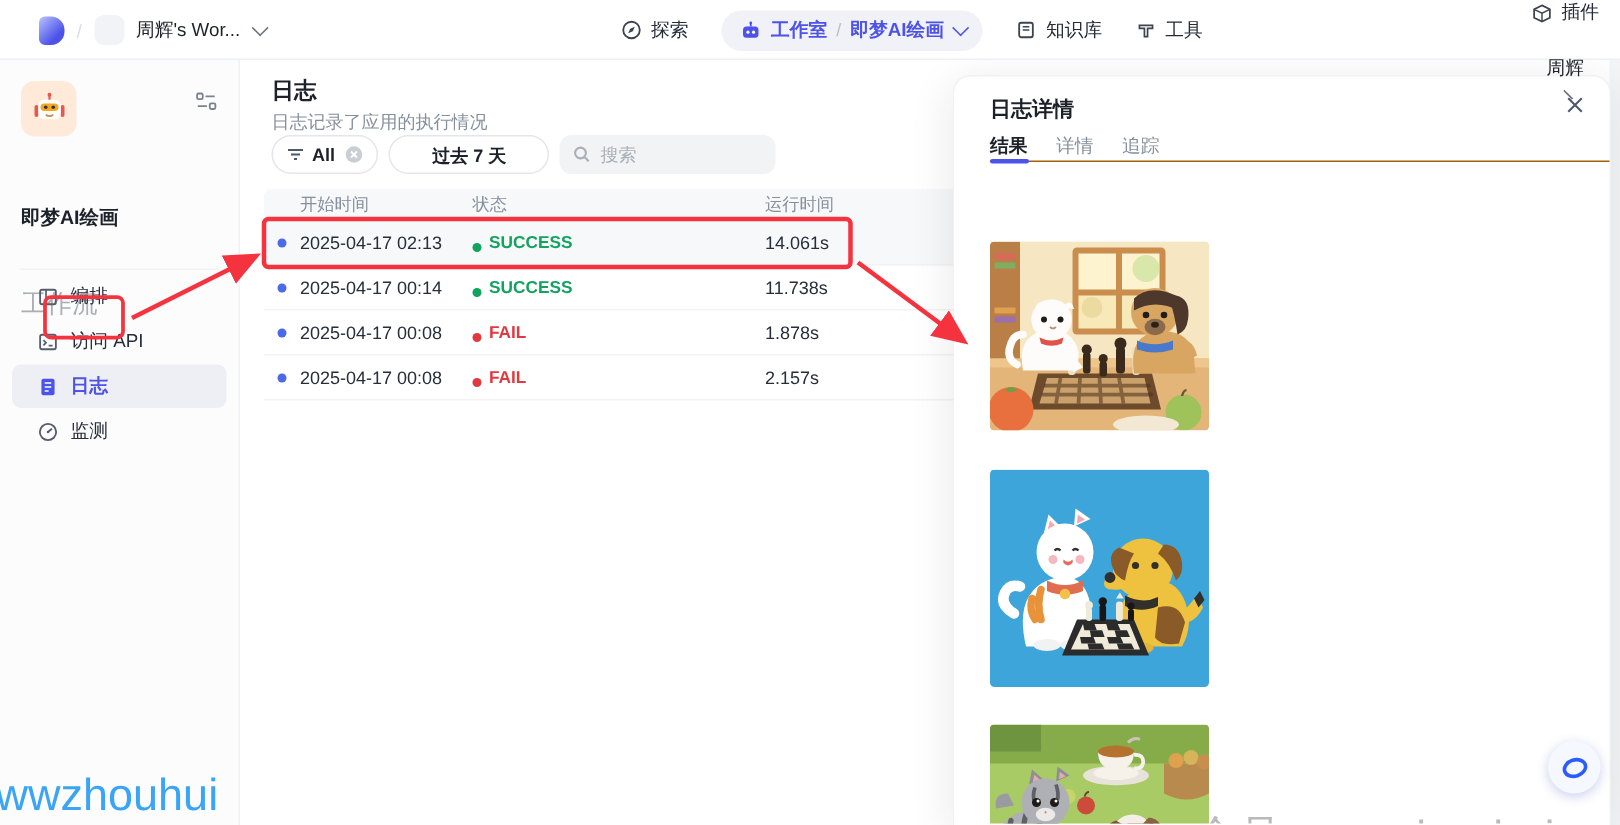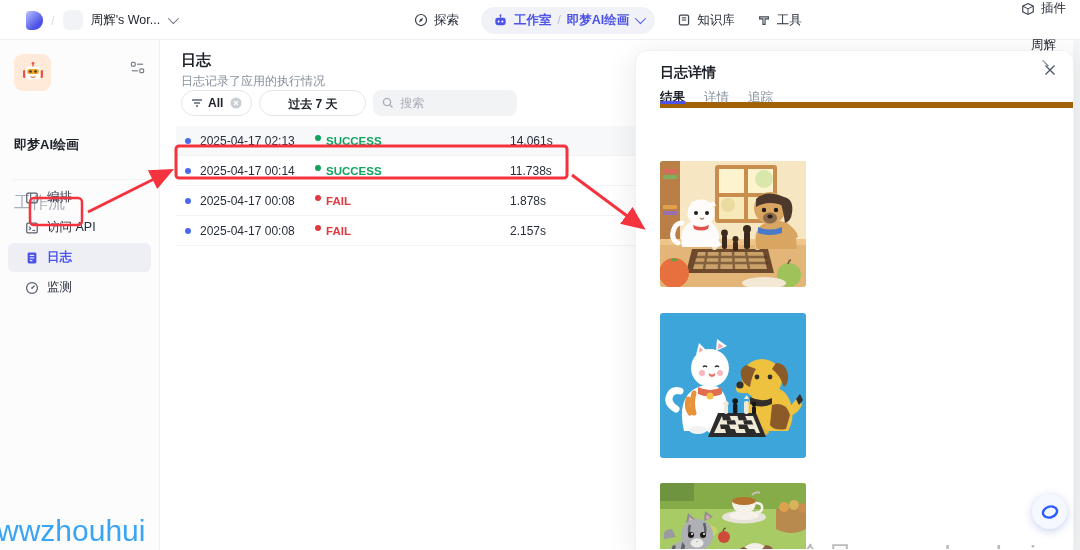--- a/index.html
+++ b/index.html
@@ -60,34 +60,34 @@
   .searchbox input { border:none; outline:none; background:transparent; font-size:12px; width:100px;
                      font-family:Liberation Sans, sans-serif; color:#7f1d1d; }
   .searchbox input::placeholder { color:#a9aeb8; }
 
   .logtable { position:absolute; left:16px; top:86px; width:890px; }
   .trow { display:grid; grid-template-columns:24px 115px 195px 1fr; align-items:center; }
   .thead { height:21px; background:#f7f8fa; border-radius:5px; font-size:11.5px; color:#86909c; }
   .tbody .trow { height:30px; border-bottom:1px solid #f2f3f5; font-size:12px; color:#272e3b; cursor:pointer; }
   .tbody .trow.selected { background:#f7f8fa; }
   .rowdot { width:6px; height:6px; border-radius:50%; background:#4a6ae8; margin-left:9px; }
-  .statuscell { display:flex; align-items:flex-start; gap:5px; font-weight:bold; font-size:11.5px; }
+  .statuscell { display:flex; align-items:flex-end; gap:5px; font-weight:bold; font-size:11.5px; }
   .statuscell .sdot { width:6px; height:6px; border-radius:50%; }
   .statuscell.ok { color:#12a35f; } .statuscell.ok .sdot { background:#12a35f; }
   .statuscell.bad { color:#e03a40; } .statuscell.bad .sdot { background:#e03a40; }
 
   
   .backdrop-sliver { position:absolute; top:40px; right:0; width:7px; height:510px; background:#f4f5f7; }
   .panel { position:absolute; left:635px; top:50px; width:439px; height:500px; background:#fff;
            border:1px solid #f0f1f3; border-bottom:none; border-radius:12px 12px 0 0;
            box-shadow:0 6px 30px rgba(29,33,41,.10); z-index:3; }
   .panel-title { position:absolute; left:24px; top:13px; font-size:14px; font-weight:bold; }
   .panel-close { position:absolute; right:17px; top:13px; color:#4e5969; cursor:pointer; }
   .tabbar { position:absolute; left:24px; right:0; top:38px; height:19px; display:flex; gap:19px;
-            border-bottom:6px solid #a16207; }
+            border-bottom:1px solid #a16207; }
   .tab { font-size:12.5px; color:#86909c; cursor:pointer; position:relative; }
   .tab.active { color:#1d2129; font-weight:bold; }
   .tab.active::after { content:""; position:absolute; left:0; bottom:-2px; width:26px; height:3px;
                        border-radius:2px; background:#4d53e8; }
   .panel-body { position:absolute; left:0; top:57px; width:437px; height:441px; overflow:hidden; }
   .result-img { position:absolute; left:24px; width:146px; border-radius:3px; overflow:hidden;
                 cursor:pointer; z-index:2; }
   .result-img svg { width:146px; height:100%; }
   .panel-watermark { position:absolute; left:160px; top:430px; z-index:1; font-size:29px;
                      color:#a0a0a0; opacity:.72; letter-spacing:1px; white-space:nowrap; }
@@ -259,20 +259,26 @@
     <div class="searchbox">
       <svg width="12" height="12" viewBox="0 0 12 12">
           <circle cx="5" cy="5" r="3.6" fill="none" stroke="#a9aeb8" stroke-width="1.4"></circle>
           <line x1="7.8" y1="7.8" x2="10.5" y2="10.5" stroke="#a9aeb8" stroke-width="1.4"></line>
         </svg>
       <input type="text" placeholder="搜索" style="">
     </div>
   </div>
 
   <div class="logtable">
+    <div class="trow thead">
+      <span></span>
+      <span>开始时间</span>
+      <span>状态</span>
+      <span>运行时间</span>
+    </div>
     <div class="tbody">
       <div class="trow selected">
         <span class="rowdot"></span>
         <span>2025-04-17 02:13</span>
         <span class="statuscell ok">
             <span class="sdot"></span>
             <span>SUCCESS</span>
           </span>
         <span>14.061s</span>
       </div>

